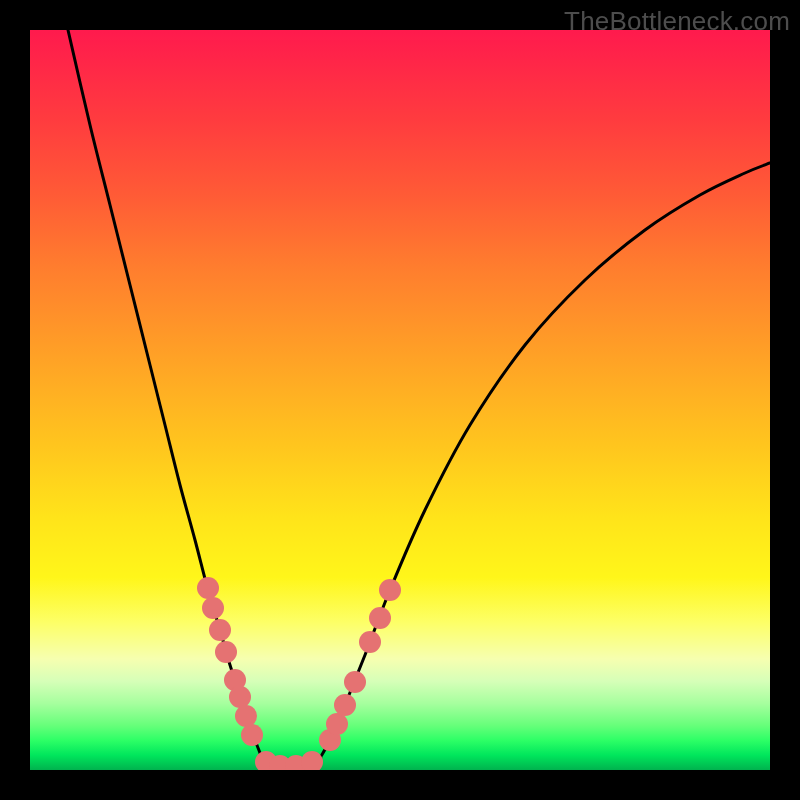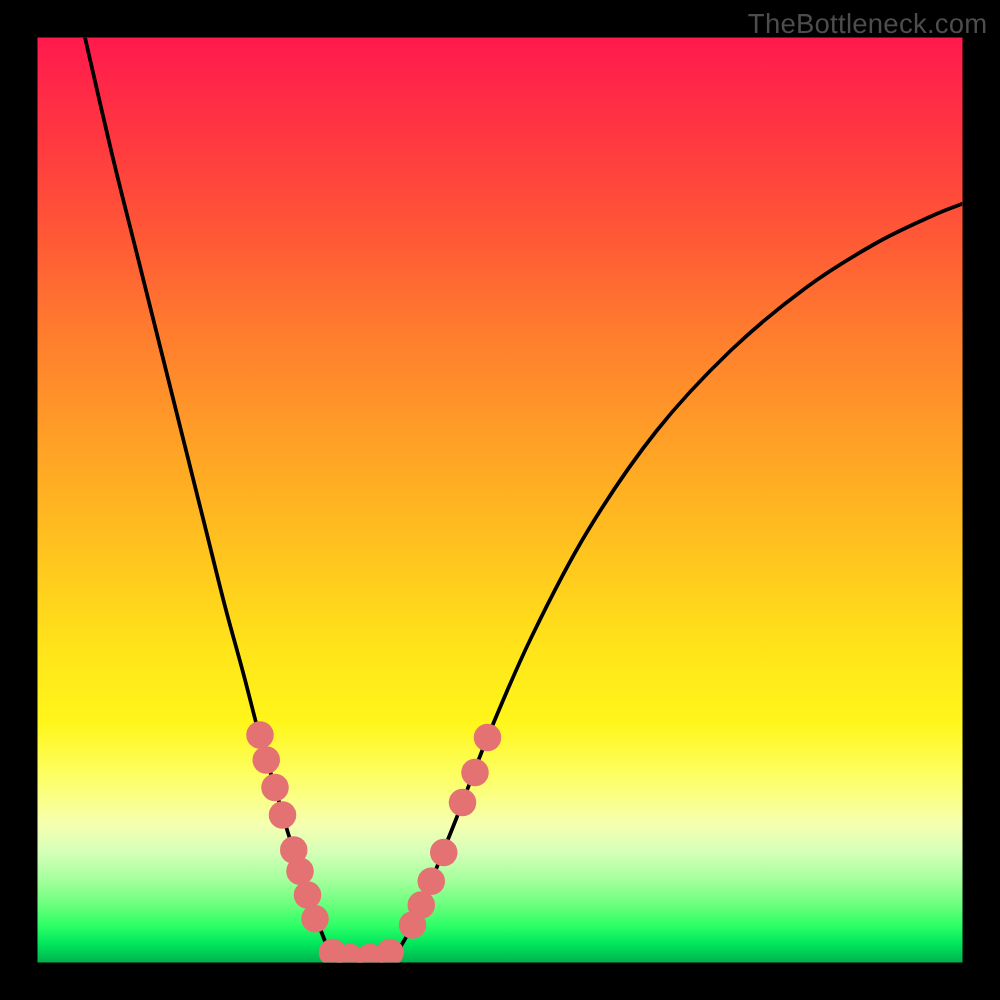--- a/index.html
+++ b/index.html
@@ -43,21 +43,21 @@
       #2dff66 96%,
       #00e65c 98%,
       #00b24e 100%
     );
   }
   .watermark {
     position: absolute;
     top: 6px;
     right: 10px;
     color: #4d4d4d;
-    font-size: 22px;
+    font-size: 26px;
     font-weight: 500;
     letter-spacing: 0.2px;
     user-select: none;
   }
   svg.curve {
     position: absolute;
     left: 0;
     top: 0;
     width: 740px;
     height: 740px;

